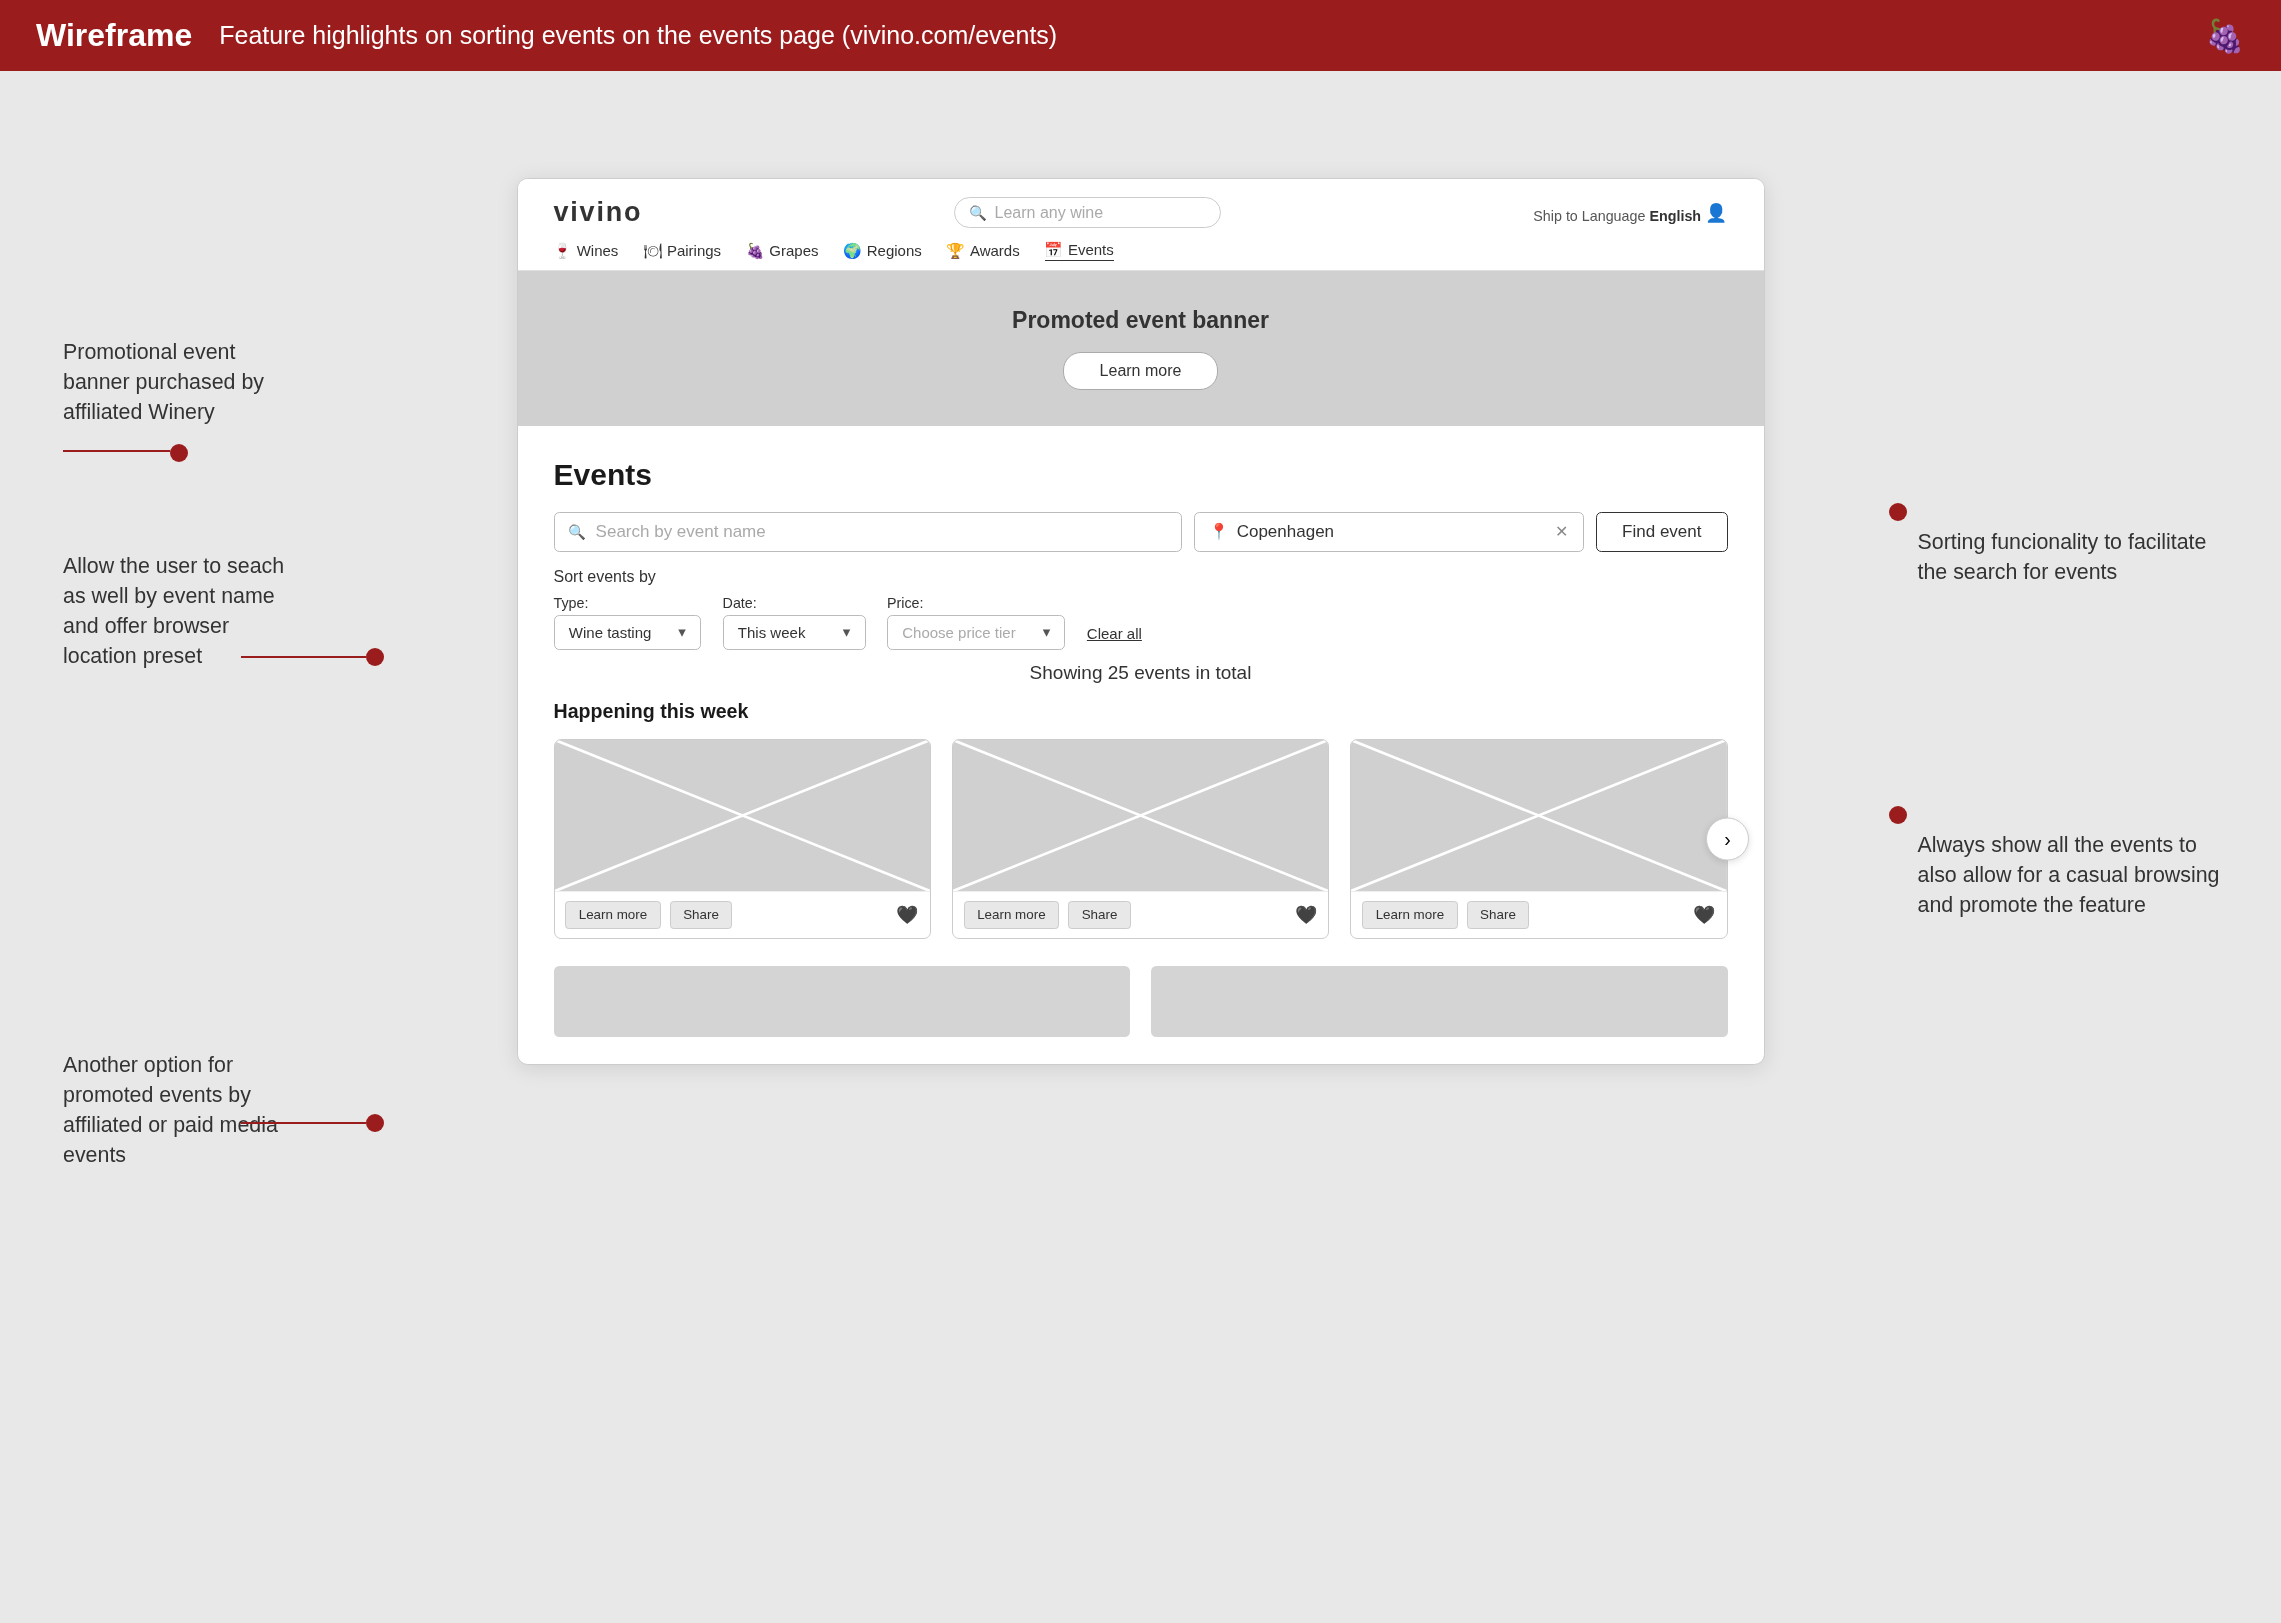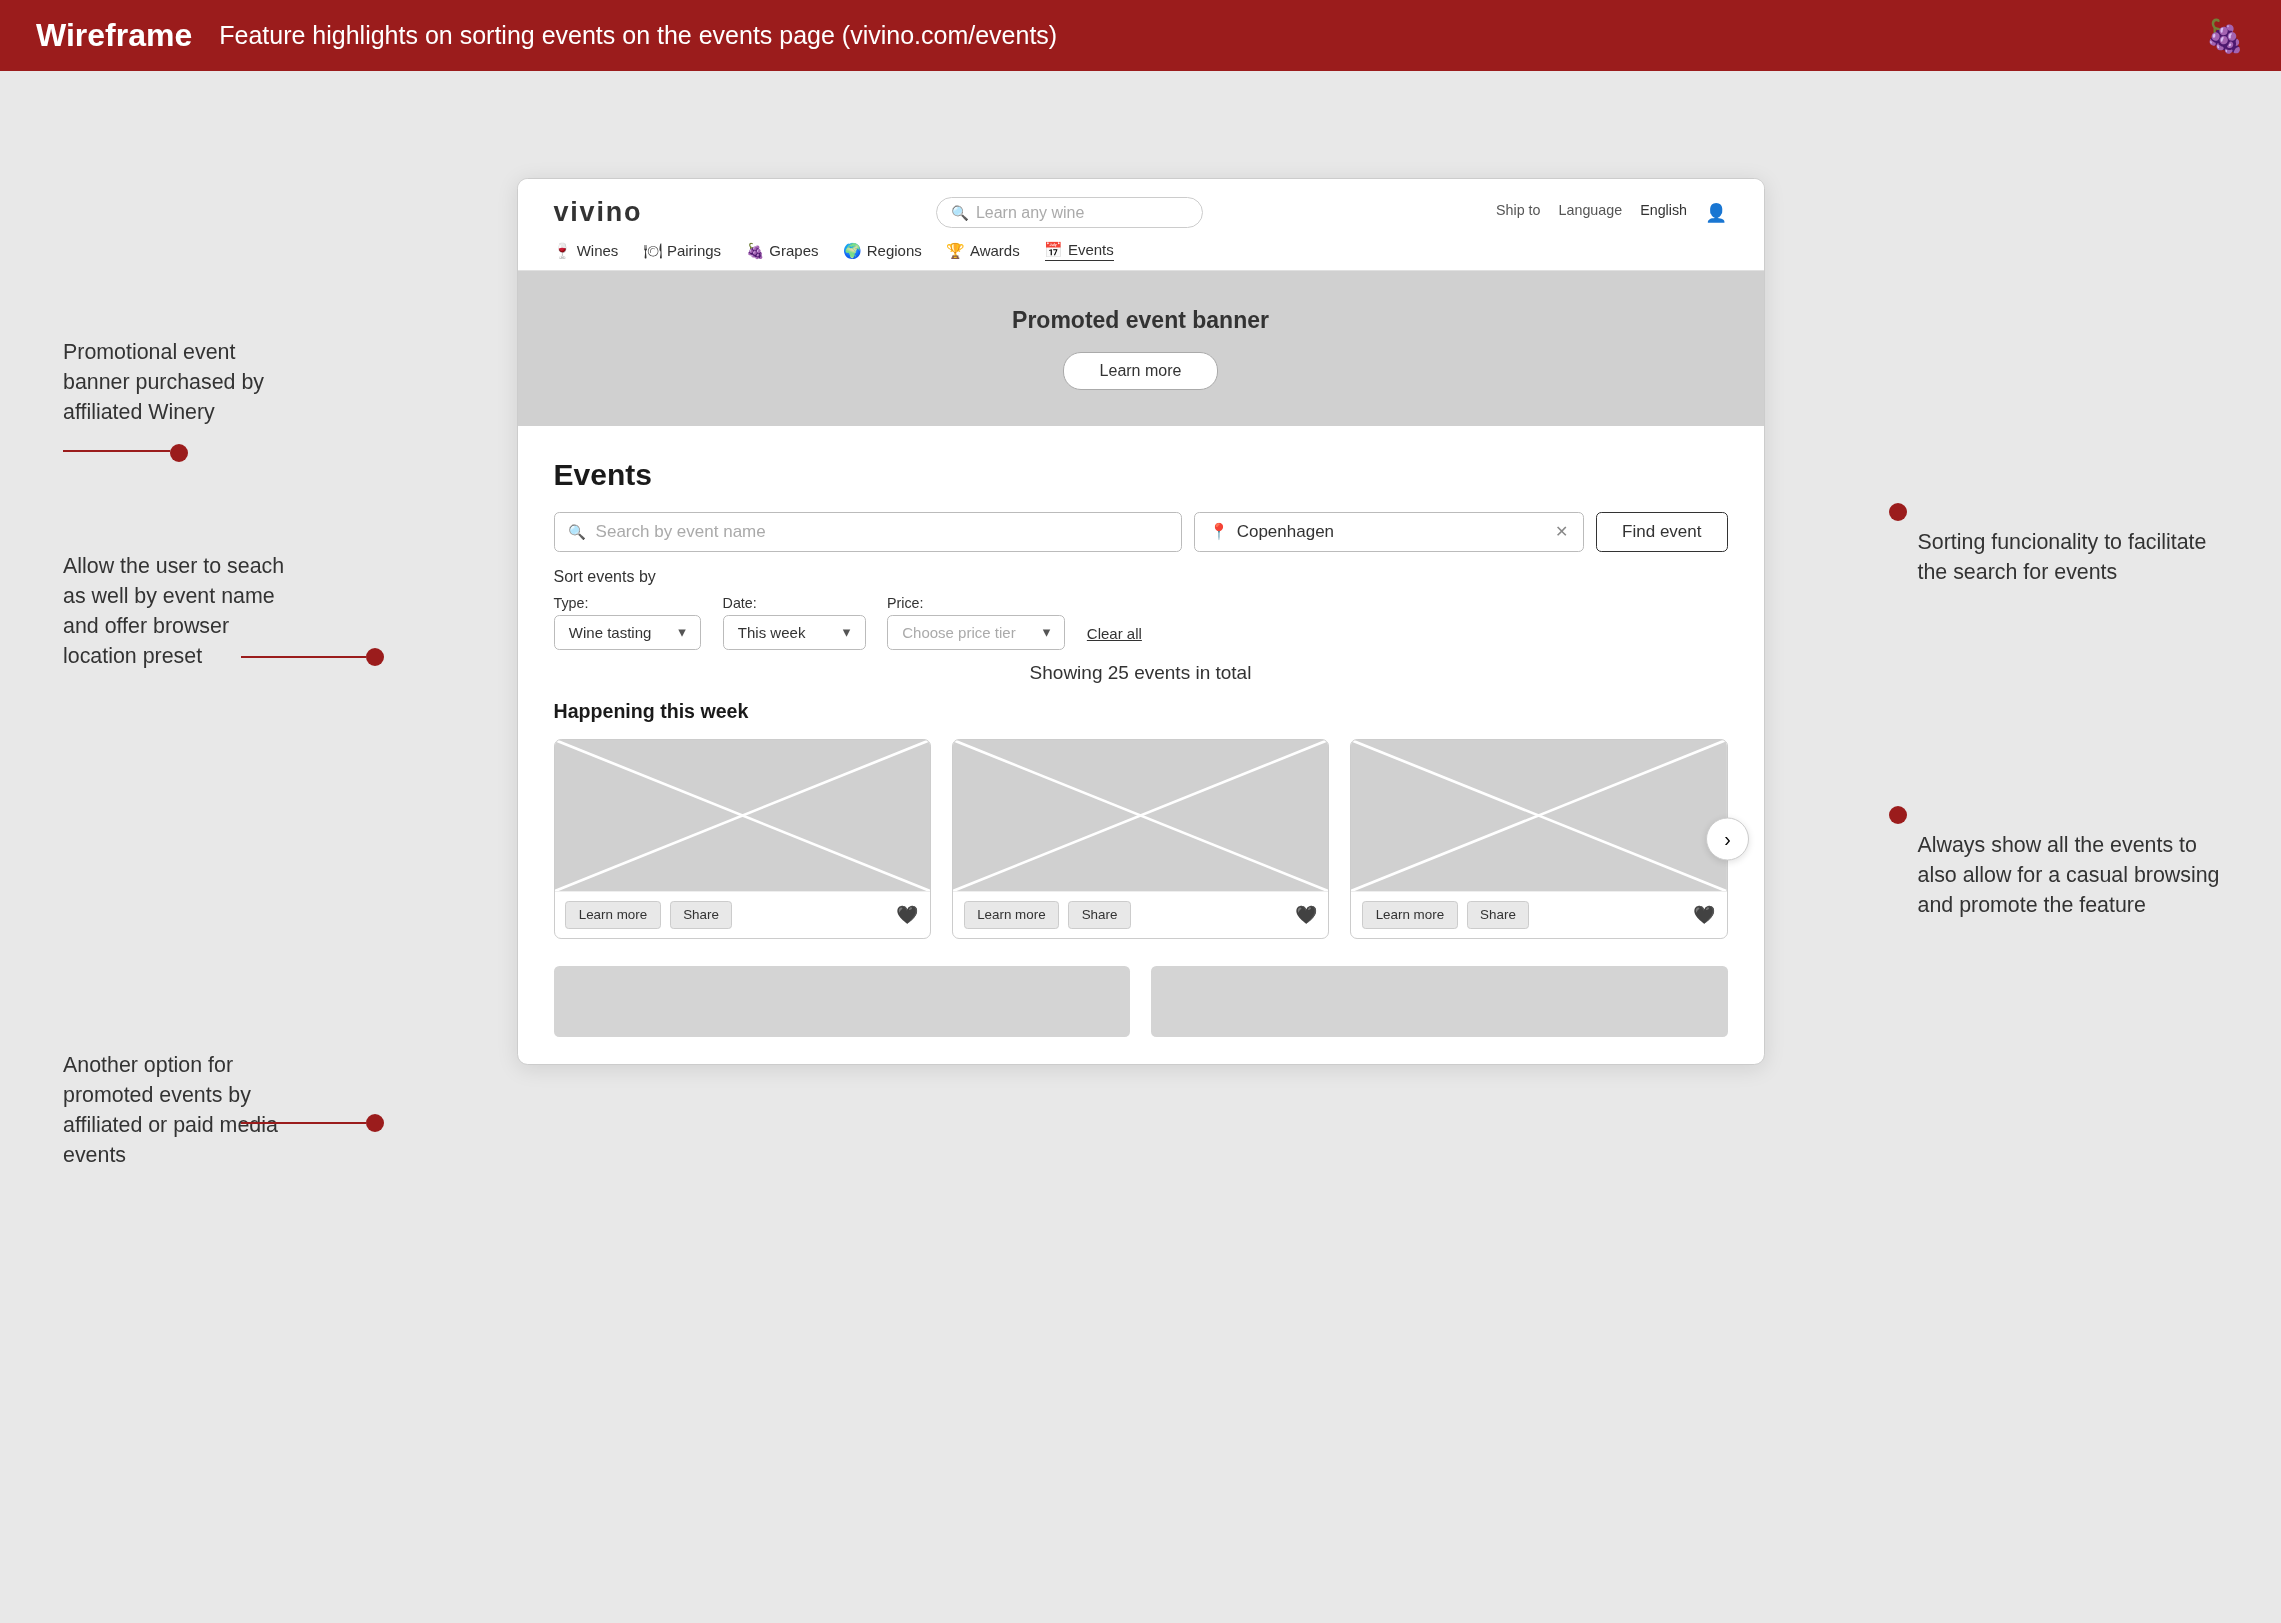--- a/index.html
+++ b/index.html
@@ -128,22 +128,22 @@
     .vivino-search-icon {
       color: #999;
       font-size: 14.3px;
     }
     .vivino-search-text {
       color: #aaa;
       font-size: 16px;
     }
     .vivino-nav-right {
       display: flex;
-      align-items: flex-start;
-      gap: 18px;
+      align-items: flex-end;
+      gap: 4px;
       font-size: 14.3px;
       color: #555;
     }
     .vivino-nav-links {
       display: flex;
       align-items: center;
       gap: 25px;
       font-size: 15px;
       color: #333;
     }
@@ -465,21 +465,21 @@
     <div class="vivino-nav">
       <div class="vivino-nav-top">
         <span class="vivino-logo">vivino</span>
         <div class="vivino-search">
           <span class="vivino-search-icon">🔍</span>
           <span class="vivino-search-text">Learn any wine</span>
         </div>
         <div class="vivino-nav-right">
           <span style="font-size:14.3px; color:#555;">Ship to</span>
           <span style="font-size:14.3px; color:#555;">Language</span>
-          <span style="font-size:14.3px; color:#333; font-weight: 400;">English</span>
+          <span style="font-size:14.3px; color:#333; font-weight: 700;">English</span>
           <span style="font-size:18px;">👤</span>
         </div>
       </div>
       <div class="vivino-nav-links">
         <div class="vivino-nav-link">
           <span>🍷</span>
           <span style="font-size:15px;">Wines</span>
         </div>
         <div class="vivino-nav-link">
           <span>🍽</span>

